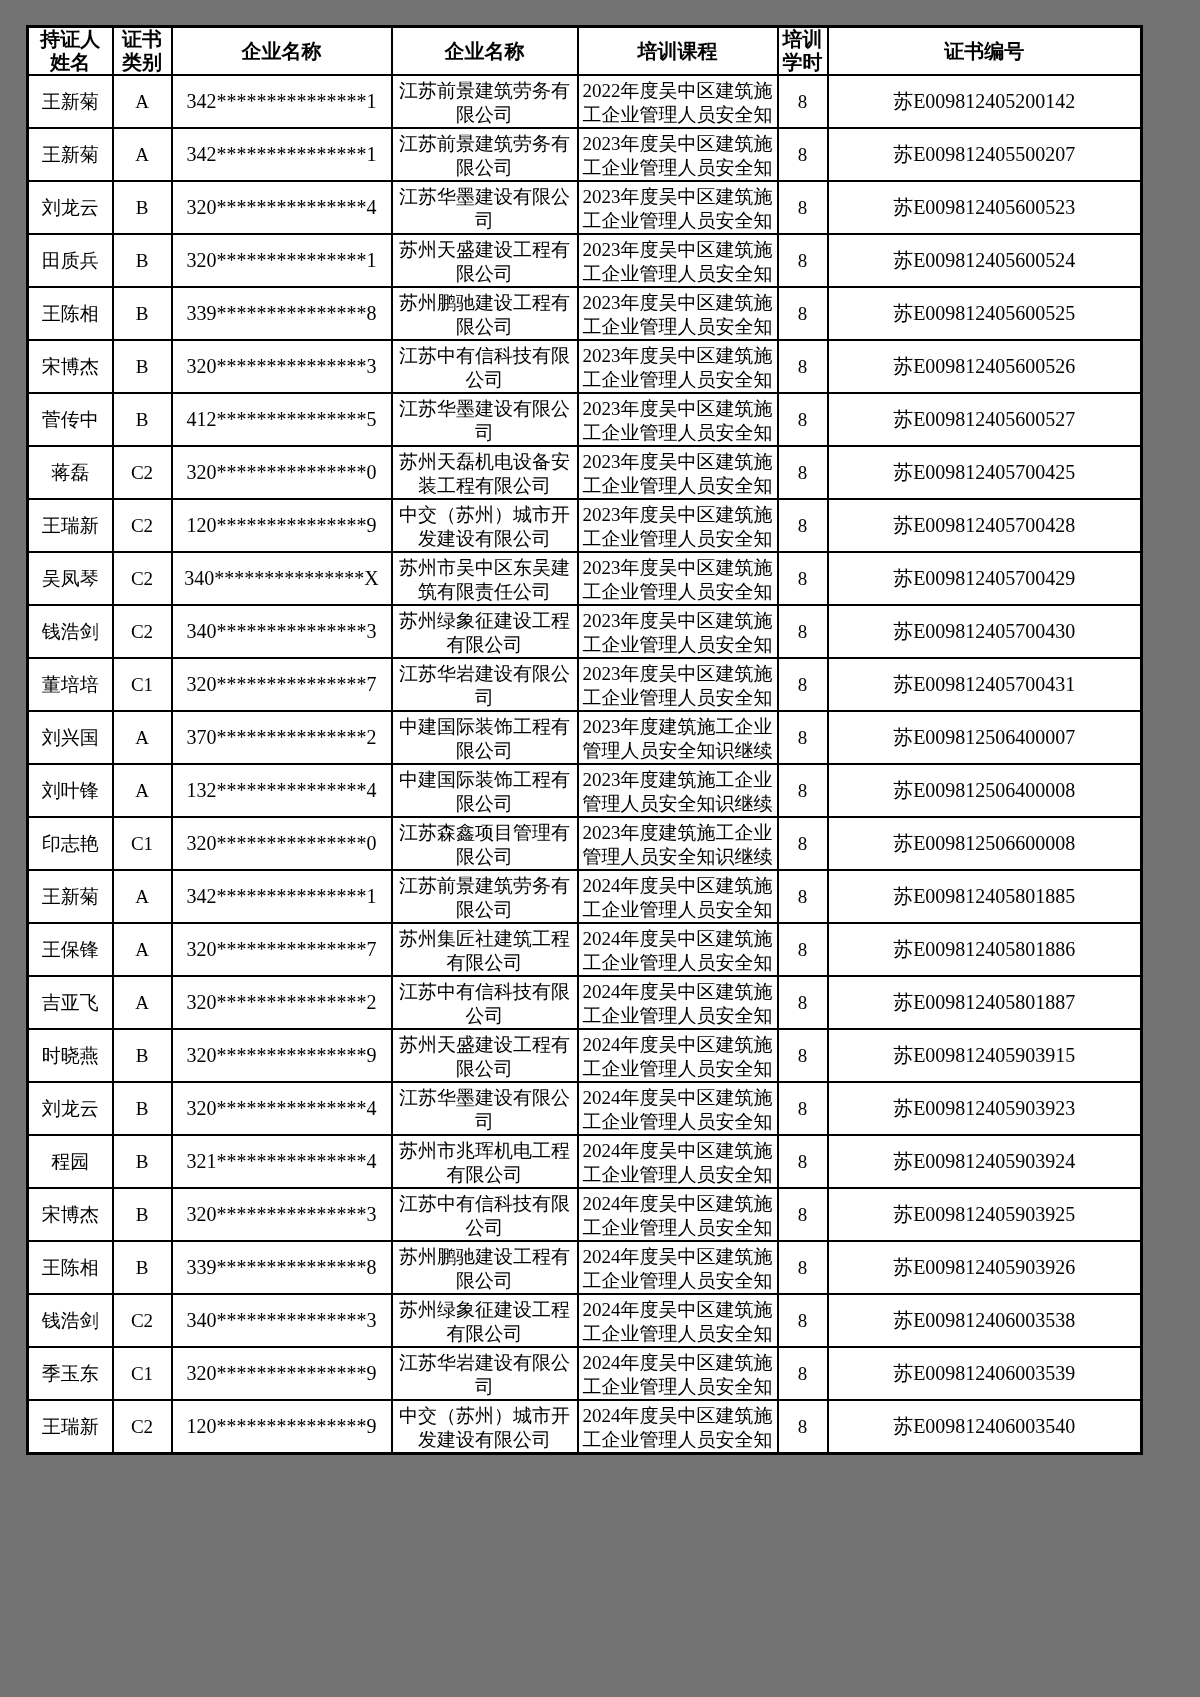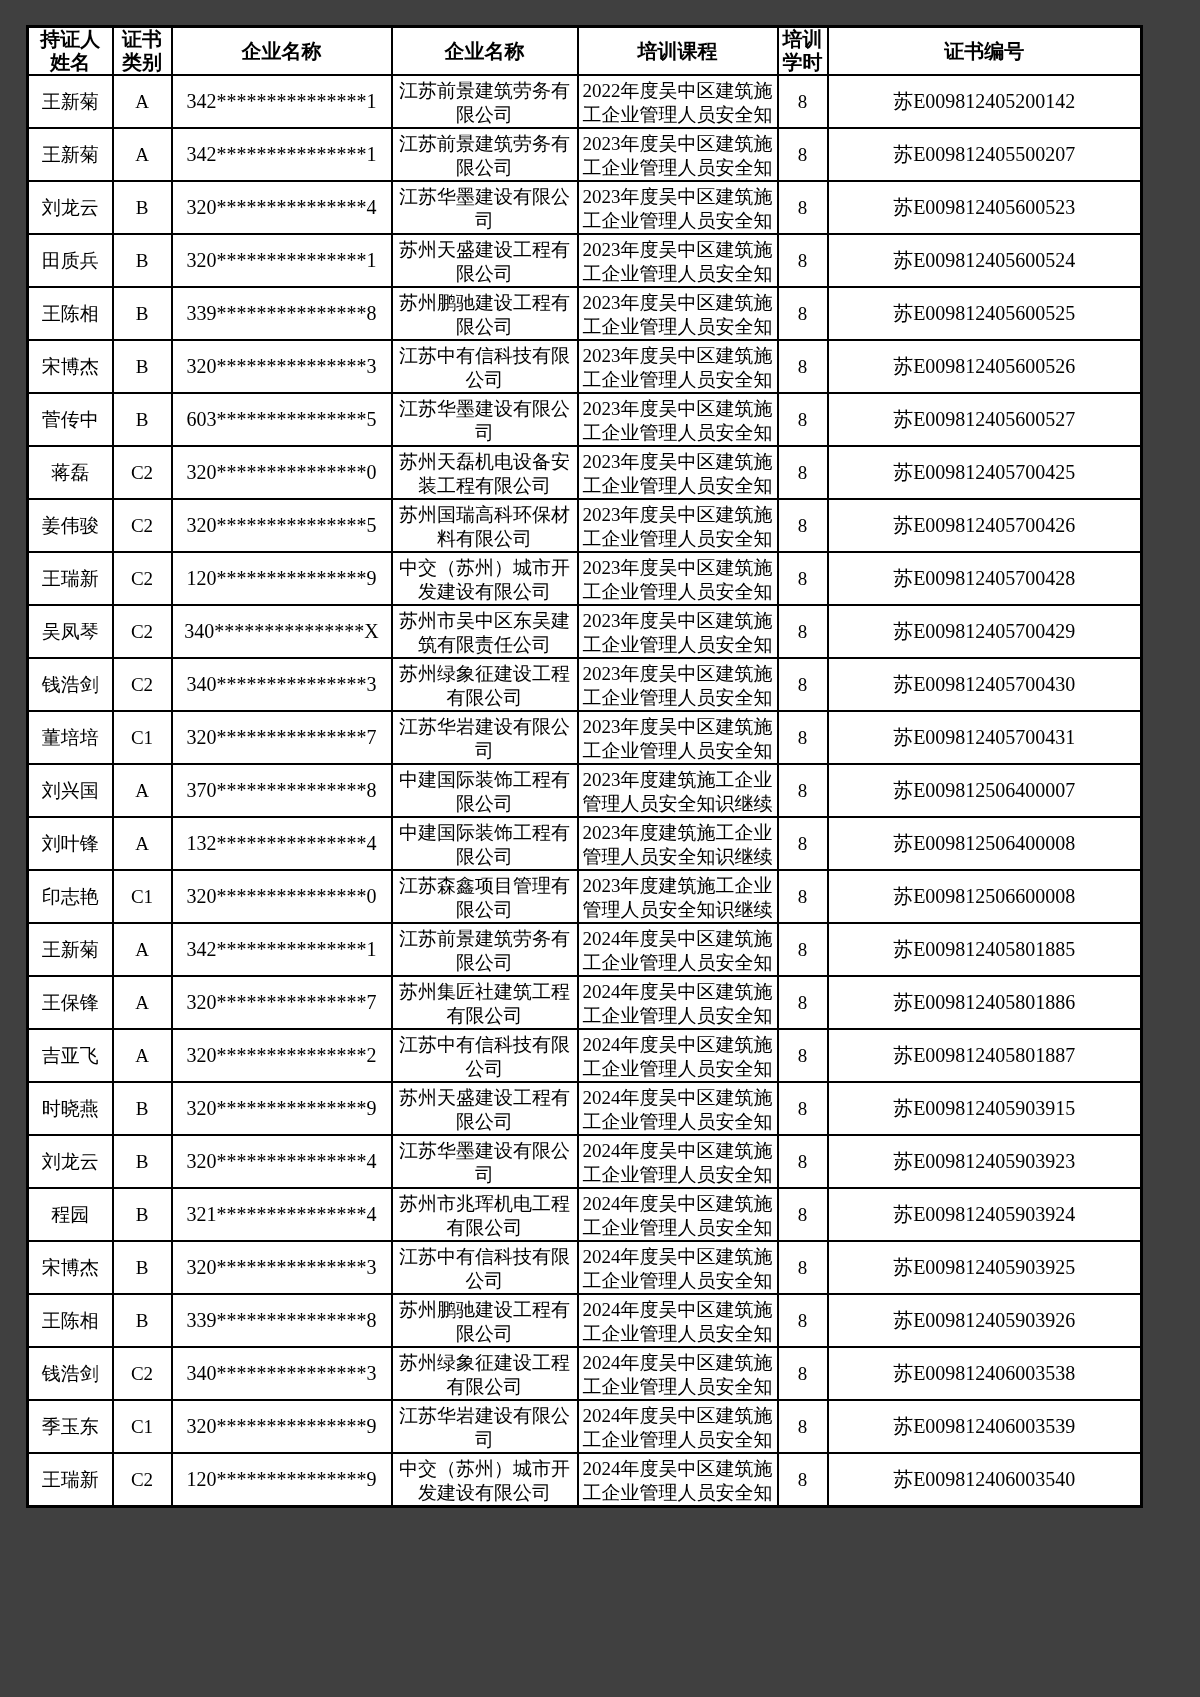--- a/index.html
+++ b/index.html
@@ -2,21 +2,21 @@
 <html><head>
 <meta charset="utf-8">
 <style>
   * { margin: 0; padding: 0; box-sizing: border-box; }
   html, body {
     width: 1200px; height: 1697px;
     background: #ffffff;
     font-family: "Liberation Serif", "DejaVu Serif", serif;
     color: #000;
   }
-  .page { position: relative; width: 1200px; height: 1697px; background: #404040; overflow: hidden; }
+  .page { position: relative; width: 1200px; height: 1697px; background: #737373; overflow: hidden; }
   table.cert-table {
     position: absolute; left: 26px; top: 25px;
     width: 1114px;
     border-collapse: collapse;
     table-layout: fixed;
     border: 3px solid #000;
     background: #fff;
   }
   .cert-table th, .cert-table td {
     border: 2px solid #000;
@@ -160,21 +160,21 @@
           </td>
           <td class="c-wrap">
             <div class="clip">2023年度吴中区建筑施工企业管理人员安全知</div>
           </td>
           <td class="c-center">8</td>
           <td class="c-center c-num">苏E009812405600526</td>
         </tr>
         <tr>
           <td class="c-center">菅传中</td>
           <td class="c-center">B</td>
-          <td class="c-center c-num">603***************5</td>
+          <td class="c-center c-num">412***************5</td>
           <td class="c-wrap">
             <div class="clip">江苏华墨建设有限公司</div>
           </td>
           <td class="c-wrap">
             <div class="clip">2023年度吴中区建筑施工企业管理人员安全知</div>
           </td>
           <td class="c-center">8</td>
           <td class="c-center c-num">苏E009812405600527</td>
         </tr>
         <tr>
@@ -182,33 +182,20 @@
           <td class="c-center">C2</td>
           <td class="c-center c-num">320***************0</td>
           <td class="c-wrap">
             <div class="clip">苏州天磊机电设备安装工程有限公司</div>
           </td>
           <td class="c-wrap">
             <div class="clip">2023年度吴中区建筑施工企业管理人员安全知</div>
           </td>
           <td class="c-center">8</td>
           <td class="c-center c-num">苏E009812405700425</td>
-        </tr>
-        <tr>
-          <td class="c-center">姜伟骏</td>
-          <td class="c-center">C2</td>
-          <td class="c-center c-num">320***************5</td>
-          <td class="c-wrap">
-            <div class="clip">苏州国瑞高科环保材料有限公司</div>
-          </td>
-          <td class="c-wrap">
-            <div class="clip">2023年度吴中区建筑施工企业管理人员安全知</div>
-          </td>
-          <td class="c-center">8</td>
-          <td class="c-center c-num">苏E009812405700426</td>
         </tr>
         <tr>
           <td class="c-center">王瑞新</td>
           <td class="c-center">C2</td>
           <td class="c-center c-num">120***************9</td>
           <td class="c-wrap">
             <div class="clip">中交（苏州）城市开发建设有限公司</div>
           </td>
           <td class="c-wrap">
             <div class="clip">2023年度吴中区建筑施工企业管理人员安全知</div>
@@ -251,21 +238,21 @@
           </td>
           <td class="c-wrap">
             <div class="clip">2023年度吴中区建筑施工企业管理人员安全知</div>
           </td>
           <td class="c-center">8</td>
           <td class="c-center c-num">苏E009812405700431</td>
         </tr>
         <tr>
           <td class="c-center">刘兴国</td>
           <td class="c-center">A</td>
-          <td class="c-center c-num">370***************8</td>
+          <td class="c-center c-num">370***************2</td>
           <td class="c-wrap">
             <div class="clip">中建国际装饰工程有限公司</div>
           </td>
           <td class="c-wrap">
             <div class="clip">2023年度建筑施工企业管理人员安全知识继续</div>
           </td>
           <td class="c-center">8</td>
           <td class="c-center c-num">苏E009812506400007</td>
         </tr>
         <tr>

